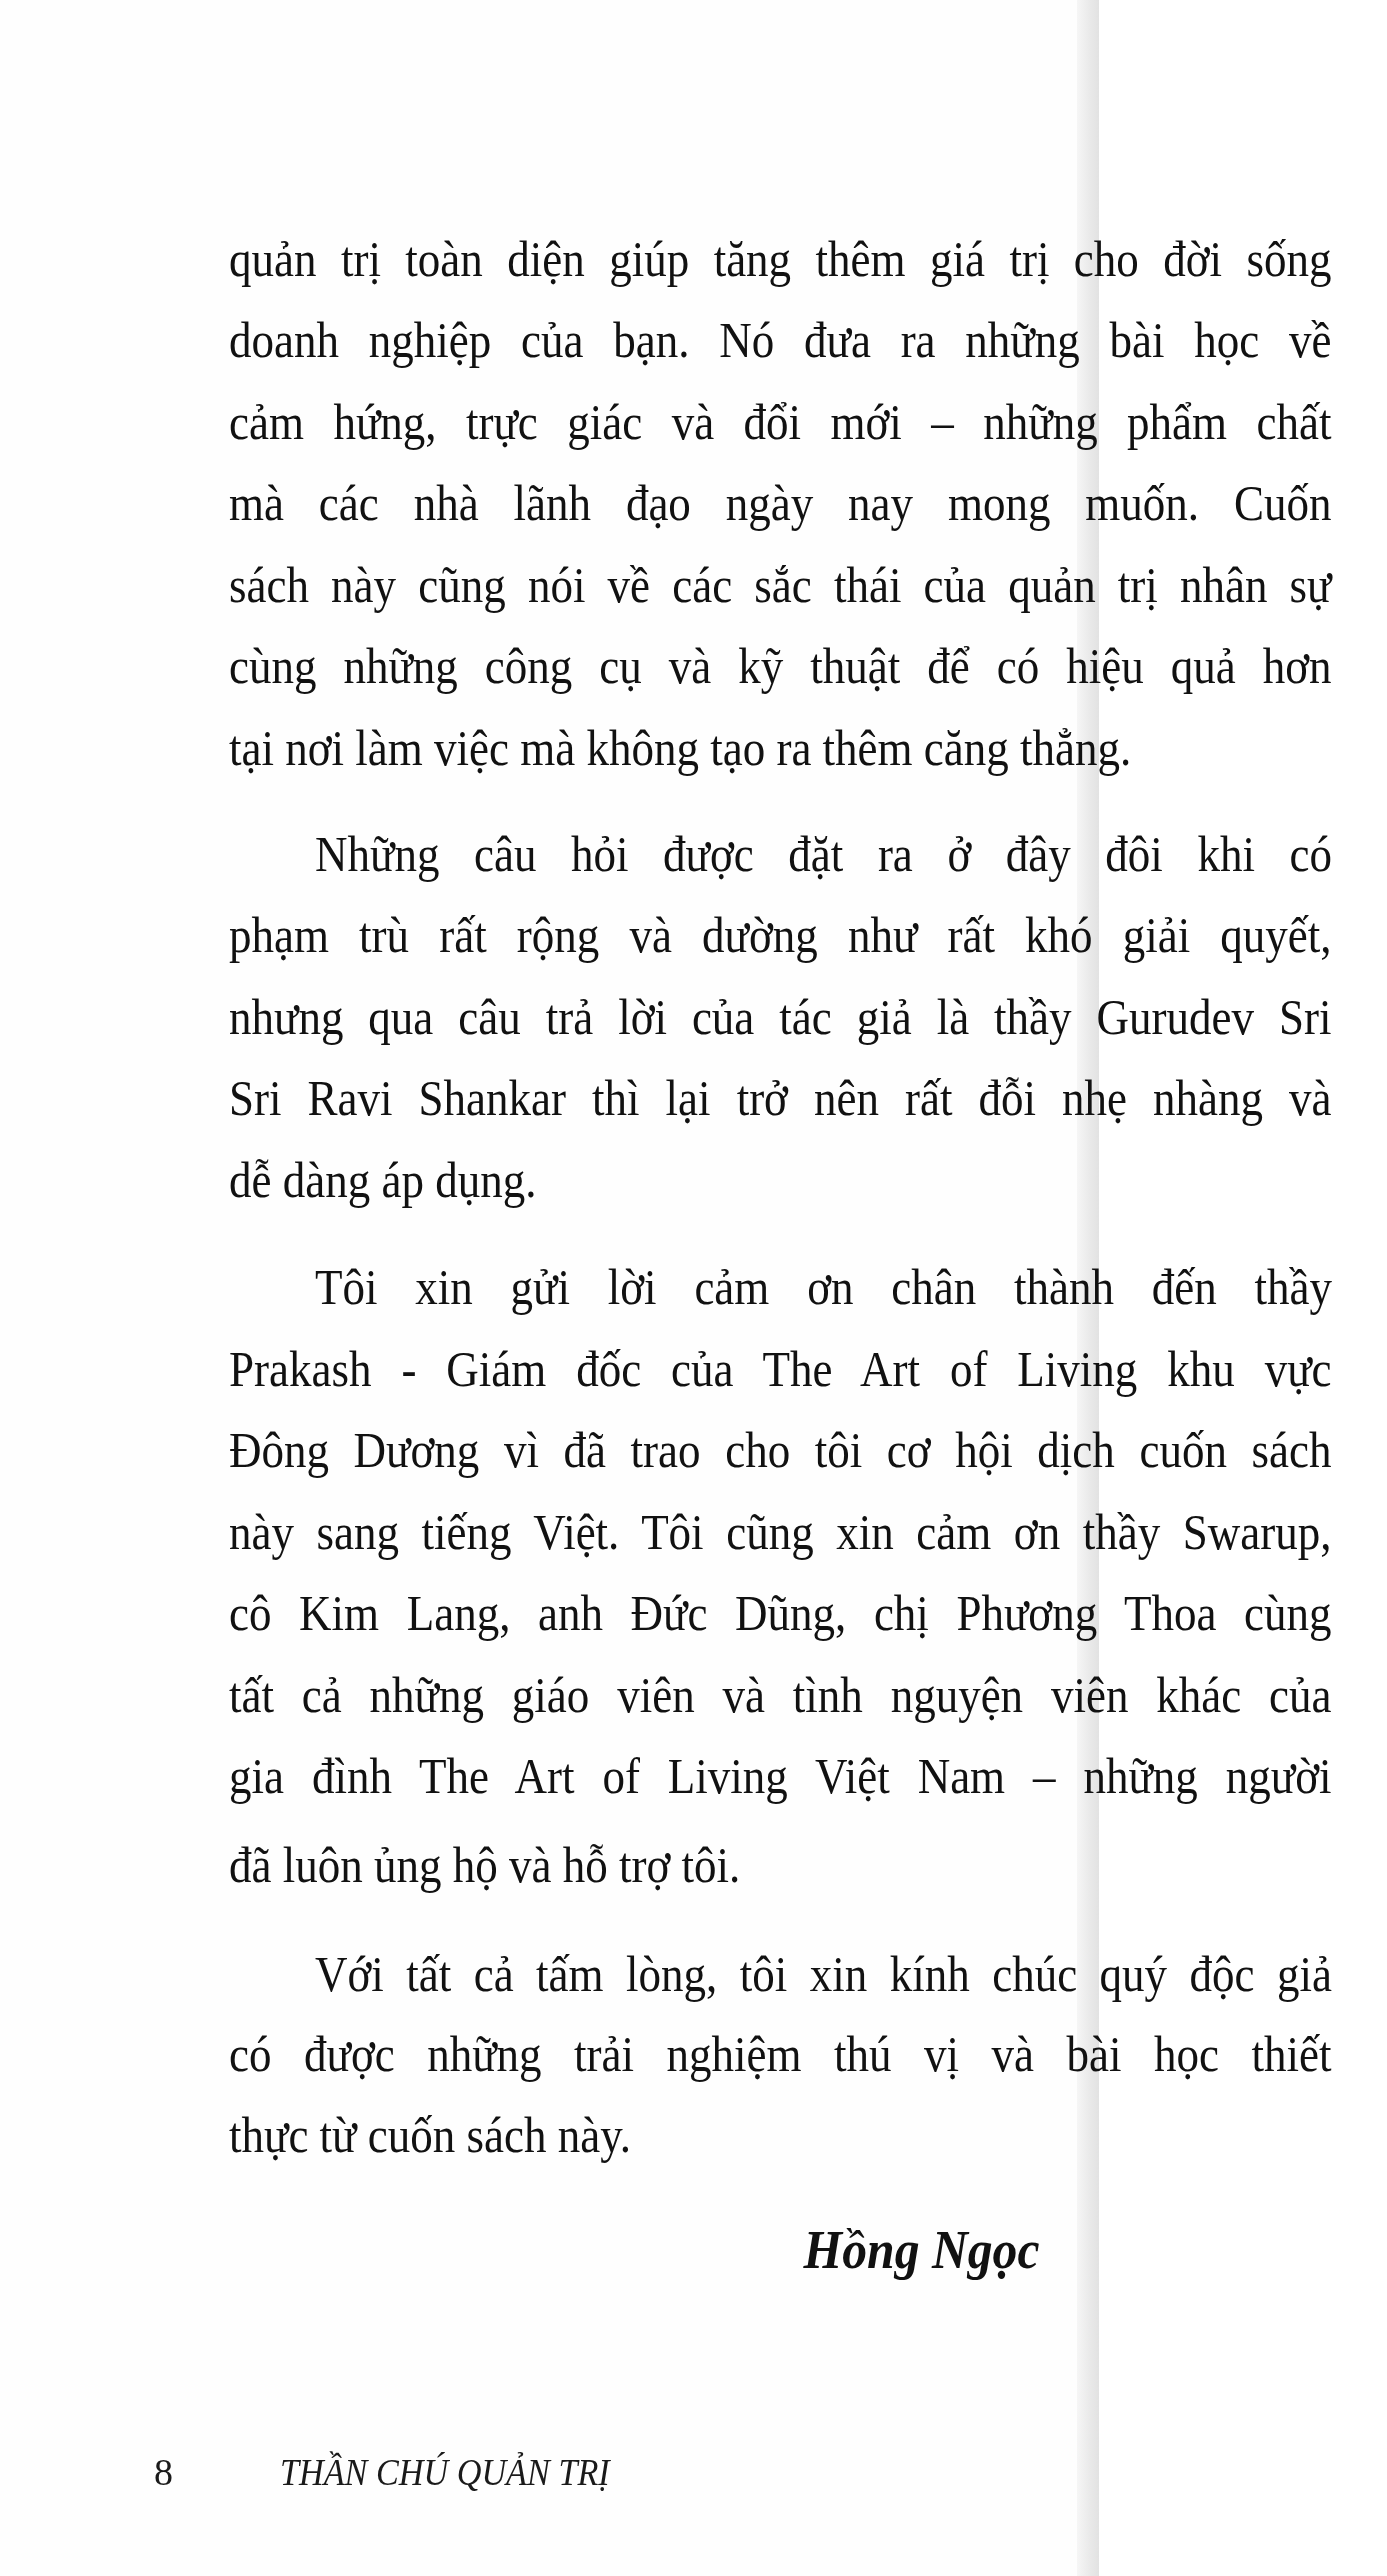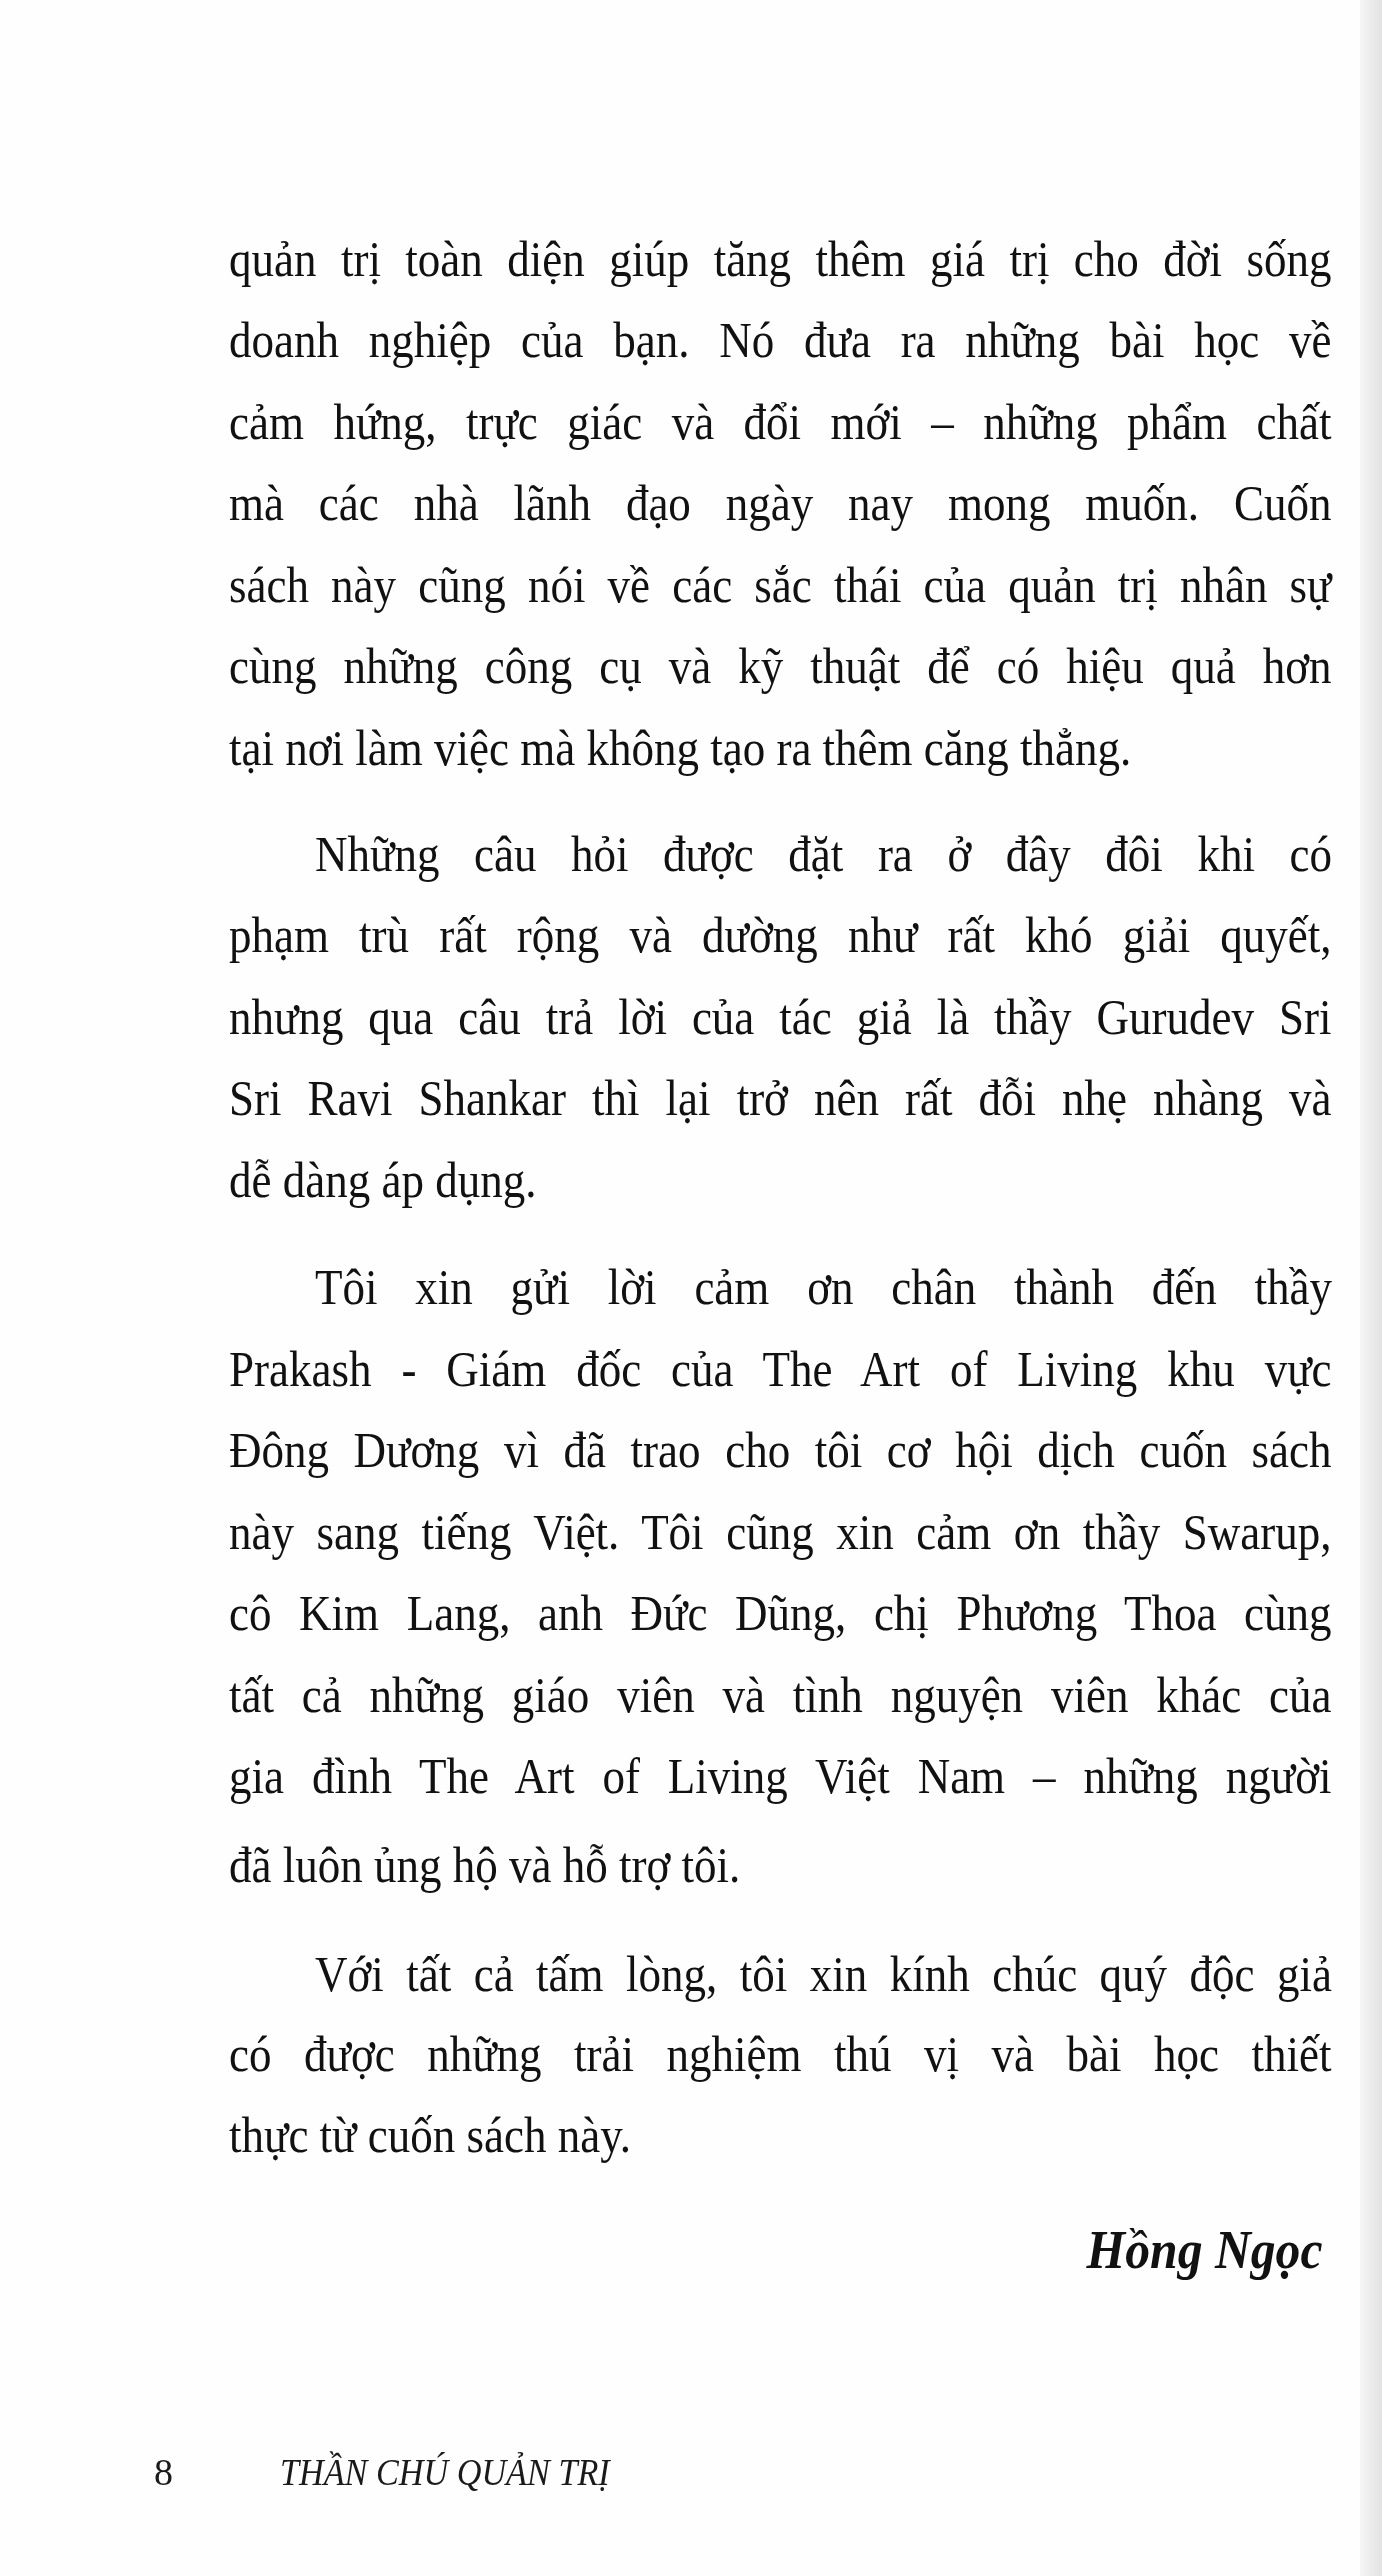--- a/index.html
+++ b/index.html
@@ -11,21 +11,21 @@
     width: 1387px;
     height: 2576px;
     position: relative;
     overflow: hidden;
     font-family: "Liberation Serif", "DejaVu Serif", serif;
     color: #111111;
   }
   .page {
     position: absolute;
     left: 0; top: 0;
-    width: 1382px;
+    width: 1099px;
     height: 2576px;
     background: #fefefe;
   }
   .page-edge {
     position: absolute;
     top: 0;
     right: 0;
     width: 22px;
     height: 2576px;
     background: linear-gradient(to right, #f6f6f6 0%, #e9e9e9 60%, #e2e2e2 100%);

